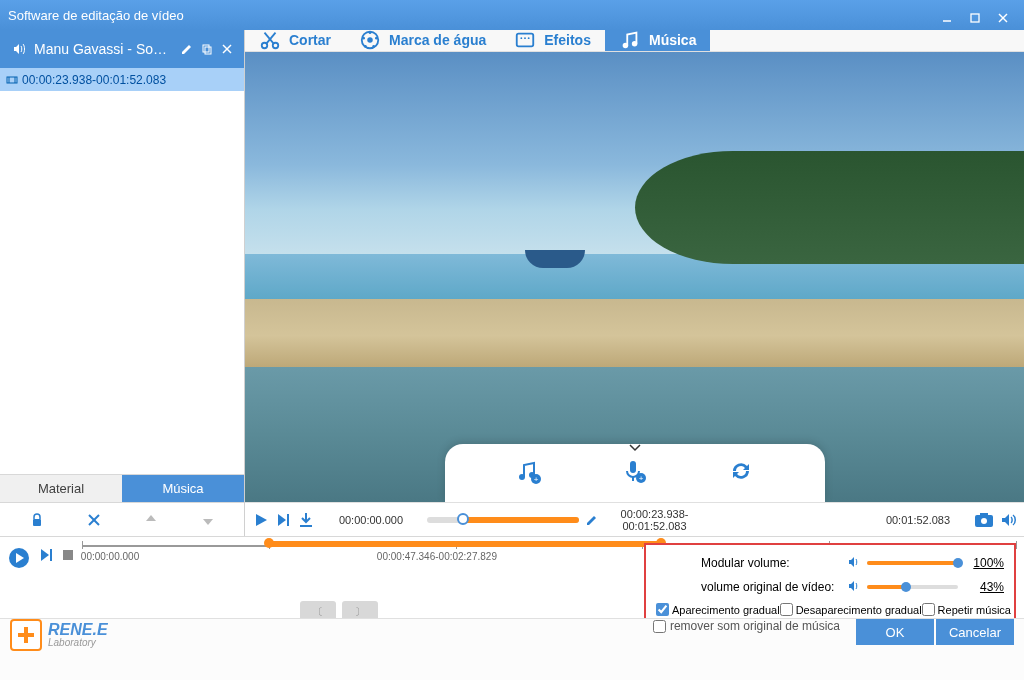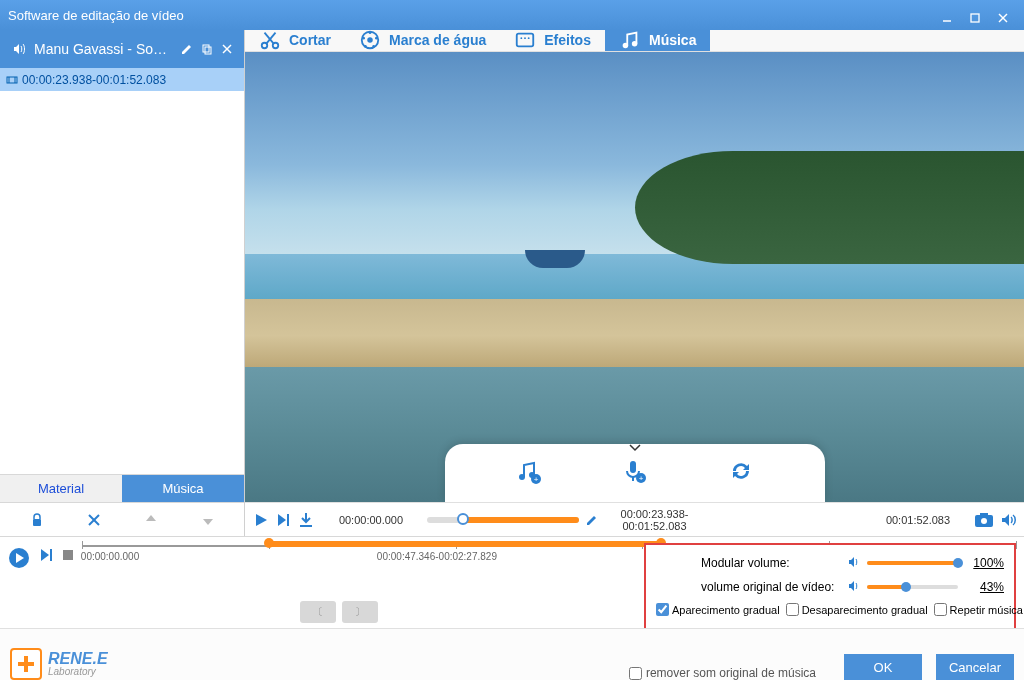--- a/index.html
+++ b/index.html
@@ -12,21 +12,21 @@
 
 .main { display:flex; height:506px; }
 .left { width:245px; background:#fff; border-right:1px solid #d0d0d0; display:flex; flex-direction:column; }
 .audio-header { height:38px; background:#4a90d8; color:#fff; display:flex; align-items:center; padding:0 8px; font-size:14px; }
 .audio-header .t { flex:1; overflow:hidden; text-overflow:ellipsis; white-space:nowrap; margin:0 6px; }
 .audio-header .ib { width:18px; height:18px; display:flex; align-items:center; justify-content:center; margin-left:2px; cursor:pointer; }
 .audio-list { flex:1; background:#fff; overflow:auto; }
 .clip-item { height:24px; background:#a8d0f8; color:#0050a0; font-size:12px; display:flex; align-items:center; padding:0 6px; border-bottom:1px solid #fff; cursor:pointer; }
 
 .tabs-row { height:28px; display:flex; border-top:1px solid #d8d8d8; }
-.ltab { flex:1; display:flex; align-items:center; justify-content:center; font-size:13px; cursor:pointer; background:#f0f0f0; color:#1d4ed8; }
+.ltab { flex:1; display:flex; align-items:center; justify-content:center; font-size:13px; cursor:pointer; background:#f0f0f0; color:#404040; }
 .ltab.active { background:#4a90d8; color:#fff; }
 
 .tool-row { height:34px; display:flex; align-items:center; justify-content:space-around; border-top:1px solid #d8d8d8; padding:0 8px; }
 .tool-row .tb { width:22px; height:22px; display:flex; align-items:center; justify-content:center; cursor:pointer; }
 
 .right { flex:1; display:flex; flex-direction:column; background:#fff; }
 .toolbar { height:22px; background:#f8f8f8; border-bottom:1px solid #e0e0e0; display:flex; align-items:flex-end; }
 .tbtn { display:flex; align-items:center; padding:0 14px; color:#2a7fd0; font-size:14px; font-weight:600; cursor:pointer; gap:8px; }
 .tbtn.active { background:#4a90d8; color:#fff; }
 .tbtn svg { width:22px; height:22px; }
@@ -61,32 +61,32 @@
 .bhandle { position:absolute; left:300px; top:64px; display:flex; gap:6px; }
 .bhandle .h { width:36px; height:22px; background:#d8d8d8; border-radius:3px; display:flex; align-items:center; justify-content:center; font-size:10px; color:#888; cursor:pointer; }
 
 .volpanel { position:absolute; right:8px; top:6px; width:372px; height:90px; border:2px solid #e04040; background:#fff; padding:6px 10px; font-size:12px; }
 .vrow { display:flex; align-items:center; height:24px; gap:6px; }
 .vrow .lbl { width:140px;margin-left:45px; }
 .vrow .sl { flex:1; height:4px; background:#ddd; border-radius:2px; position:relative; }
 .vrow .sl .sf { position:absolute; height:100%; background:#ff8c1a; border-radius:2px; }
 .vrow .sl .sk { position:absolute; width:10px; height:10px; background:#4a90d8; border-radius:50%; top:-3px; transform:translateX(-50%); }
 .vrow .val { width:40px; text-align:right;text-decoration:underline; }
-.crow { display:flex; gap:6px; align-items:flex-end; font-size:11px; margin-top:4px; flex-wrap:nowrap; }
+.crow { display:flex; align-items:flex-end; font-size:11px; margin-top:4px; flex-wrap:nowrap; }
 .crow label { display:flex; align-items:center; gap:3px; white-space:nowrap; }
 
-.footer { position:absolute; bottom:0; left:0; right:0; height:52px; display:flex; align-items:flex-end; padding:0 10px; border-top:1px solid #e0e0e0; background:#fcfcfc; }
+.footer { position:absolute; bottom:0; left:0; right:0; height:62px; display:flex; align-items:flex-start; padding:0 10px; border-top:1px solid #e0e0e0; background:#fcfcfc; }
 .logo { display:flex; align-items:center; gap:6px; }
 .logo .sq { width:32px; height:32px; background:#fff; border:2px solid #ff8c1a; border-radius:4px; display:flex; align-items:center; justify-content:center; }
 .logo .txt { display:flex; flex-direction:column; line-height:1; }
 .logo .l1 { font-size:16px; font-weight:700; color:#4a90d8; font-style:italic; }
 .logo .l2 { font-size:10px; color:#999; font-style:italic; }
 .footer .sp { flex:1; }
 .footer label.rm { font-size:12px; color:#555; display:flex; align-items:center; gap:4px; margin-right:14px; }
-.fbtn { min-width:78px; height:26px; background:#4a90d8; color:#fff; border:none; font-size:13px; cursor:pointer; margin-left:14px; }
+.fbtn { min-width:78px; height:26px; background:#4a90d8; color:#fff; border:none; font-size:13px; cursor:pointer; margin-left:2px; }
 
 input[type=checkbox]{ width:13px; height:13px; cursor:pointer; accent-color:#4a90d8; }
 </style>
 </head>
 <body>
 
 <div class="titlebar">
   <span>Software de editação de vídeo</span>
   <div class="spacer"></div>
   <div class="wbtn">

